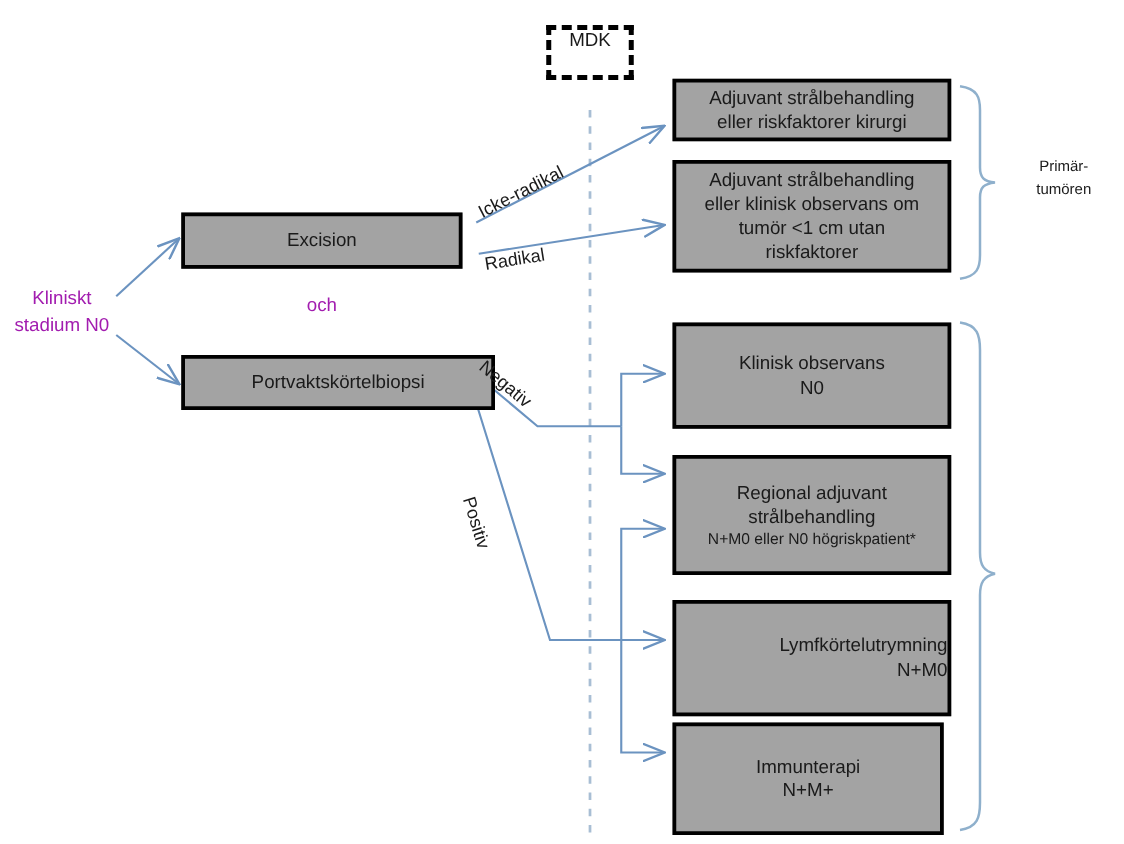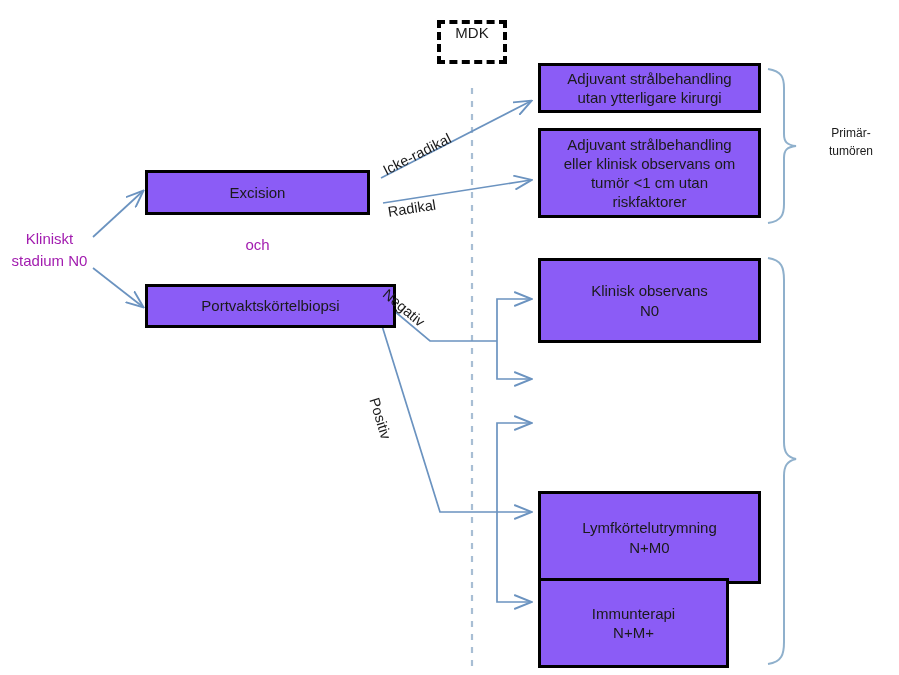--- a/index.html
+++ b/index.html
@@ -25,21 +25,21 @@
     width: 899px;
     height: 675px;
     pointer-events: none;
   }
 
   
   .node {
     position: absolute;
     box-sizing: border-box;
     border: 3px solid #000000;
-    background: #8b5cf6;
+    background: #a3a3a3;
     display: flex;
     flex-direction: column;
     align-items: center;
     justify-content: center;
     text-align: center;
     line-height: 1.28;
     font-size: 15px;
     color: #1a1a1a;
   }
   .node .line2 {
@@ -157,42 +157,47 @@
   <div class="edge-label" style="left:384px; top:163px; transform: rotate(-27deg);">Icke-radikal</div>
 
   <div class="edge-label" style="left:388px; top:204px; transform: rotate(-9deg);">Radikal</div>
 
   <div class="edge-label" style="left:385px; top:284px; transform: rotate(40deg);">Negativ</div>
 
   <div class="edge-label" style="left:374px; top:390px; transform: rotate(73deg);">Positiv</div>
 
   <div class="node" style="left:538px; top:63px; width:223px; height:50px;">
     <span>Adjuvant strålbehandling</span>
-    <span class="line2">utan ytterligare kirurgi</span>
+    <span class="line2">eller riskfaktorer kirurgi</span>
   </div>
 
   <div class="node" style="left:538px; top:128px; width:223px; height:90px;">
     <span>Adjuvant strålbehandling</span>
     <span class="line2">eller klinisk observans om</span>
     <span class="line2">tumör &lt;1 cm utan</span>
     <span class="line2">riskfaktorer</span>
   </div>
 
   <div class="node" style="left:538px; top:258px; width:223px; height:85px;">
     <span>Klinisk observans</span>
     <span class="line2">N0</span>
   </div>
 
-
-  <div class="node" style="left:538px; top:491px; width:223px; height:93px;">
+  <div class="node" style="left:538px; top:364px; width:223px; height:96px;">
+    <span>Regional adjuvant</span>
+    <span class="line2">strålbehandling</span>
+    <span class="line2 small">N+M0 eller N0 högriskpatient*</span>
+  </div>
+
+  <div class="node" style="left:538px; top:480px; width:223px; height:93px;align-items:flex-end;">
     <span>Lymfkörtelutrymning</span>
     <span class="line2">N+M0</span>
   </div>
 
-  <div class="node" style="left:538px; top:578px; width:191px; height:90px;">
+  <div class="node" style="left:538px; top:578px; width:217px; height:90px;">
     <span>Immunterapi</span>
     <span class="line2">N+M+</span>
   </div>
 
   <div class="brace-label" style="left:806px; top:124px; width:90px;">Primär-
 tumören</div>
 
 
 </div>
 

